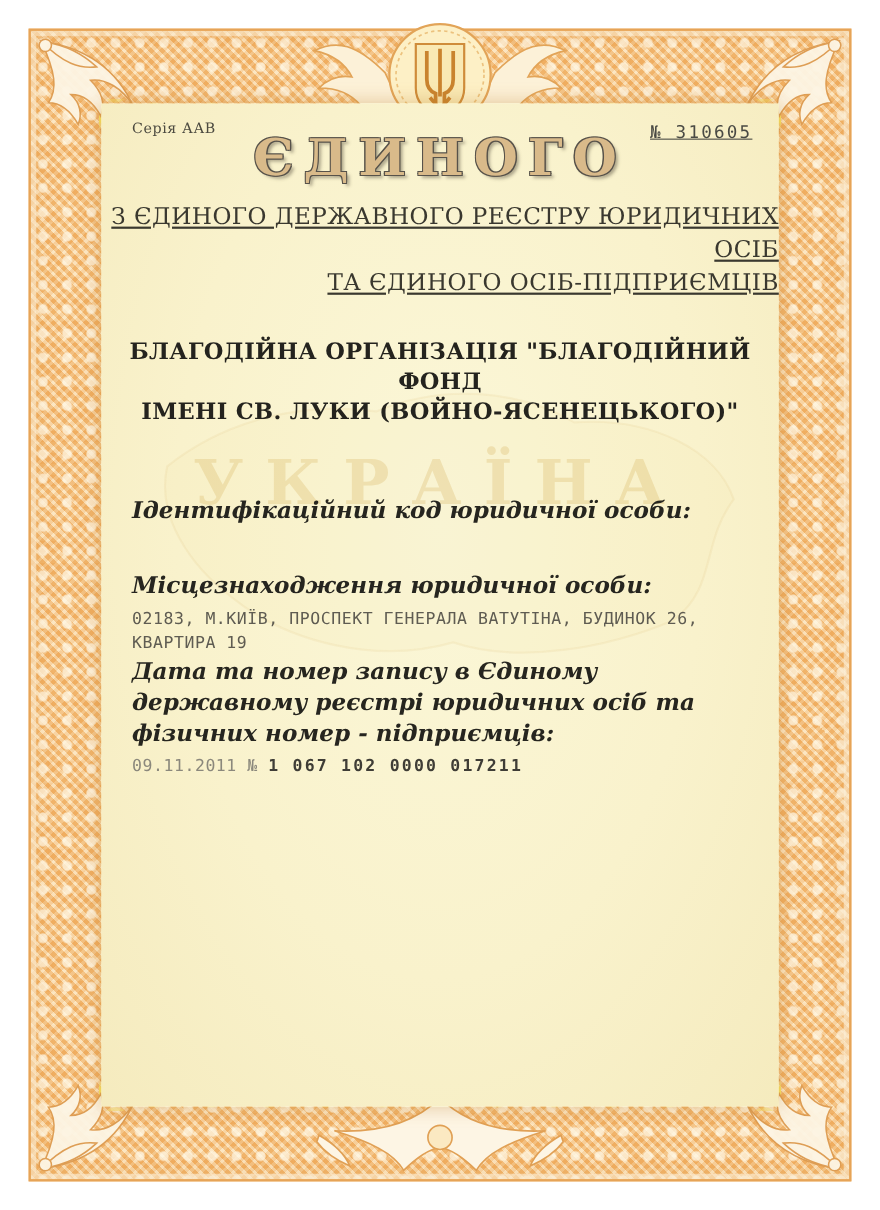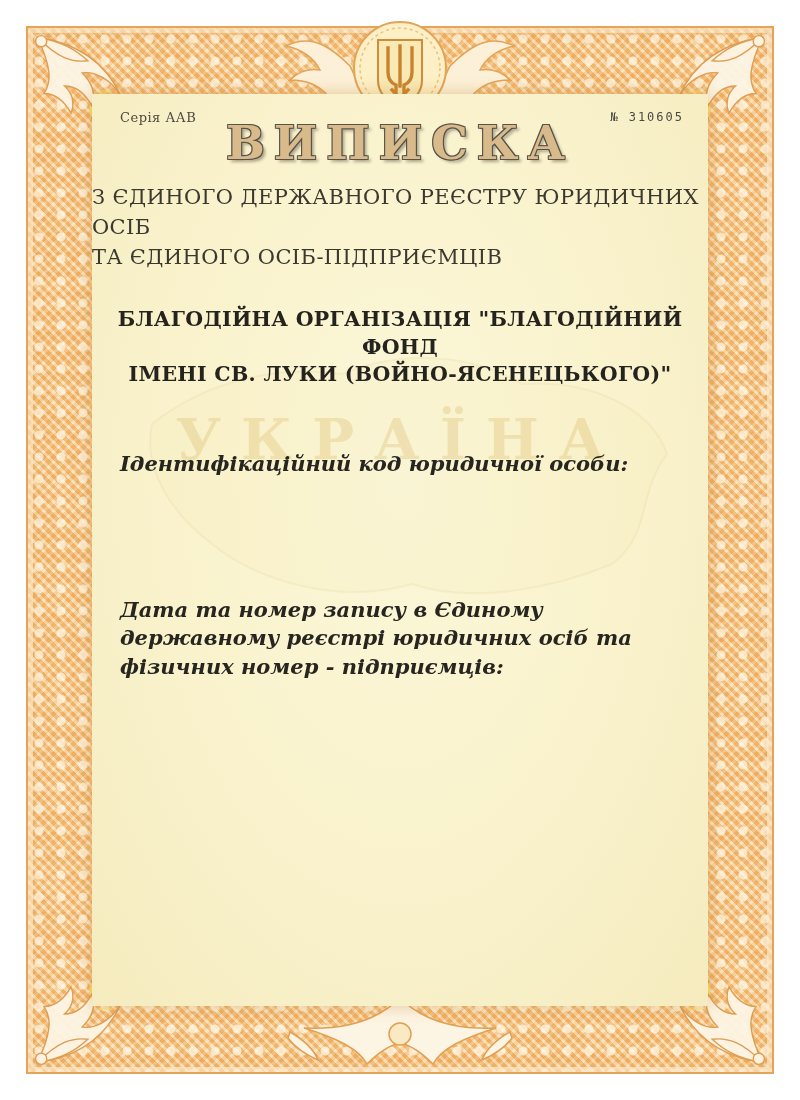--- a/index.html
+++ b/index.html
@@ -47,34 +47,34 @@
   .co-bl{left:30px;bottom:30px;transform:scaleY(-1);}
   .co-br{right:30px;bottom:30px;transform:scale(-1,-1);}
 
   .bottom-flourish{position:absolute;left:50%;bottom:28px;transform:translateX(-50%);}
 
   .emblem{position:absolute;left:50%;top:6px;transform:translateX(-50%);}
 
   
   .hdr{position:absolute;top:16px;left:28px;right:24px;display:flex;justify-content:space-between;align-items:flex-start;}
   .series{font-size:13px;color:#4c4a40;letter-spacing:.5px;}
-  .number{font-family:"DejaVu Sans Mono","Liberation Mono",monospace;font-size:12px;color:#4a4a44;letter-spacing:2px;}
+  .number{font-family:"DejaVu Sans Mono","Liberation Mono",monospace;font-size:16px;color:#4a4a44;letter-spacing:2px;text-decoration:underline;}
 
   .title{
     position:absolute;top:22px;left:0;right:0;text-align:center;
     font-weight:bold;font-size:46px;letter-spacing:9px;
     color:#d9ba8a;
     text-shadow:
       -1px -1px 0 #57524a, 1px -1px 0 #57524a, -1px 1px 0 #57524a, 1px 1px 0 #57524a,
       3px 3px 3px rgba(80,70,55,.45);
   }
 
   .subtitle{
-    position:absolute;top:89px;left:0;right:0;text-align:left;
-    font-size:21px;color:#3a382f;line-height:1.42;letter-spacing:.4px;
+    position:absolute;top:89px;left:0;right:0;text-align:right;
+    font-size:21px;color:#3a382f;line-height:1.42;letter-spacing:.4px;text-decoration:underline;
   }
 
   .company{
     position:absolute;top:212px;left:8px;right:8px;text-align:center;
     font-weight:bold;font-size:20.5px;color:#24231e;line-height:1.35;letter-spacing:.3px;
   }
 
   .watermark{
     position:absolute;top:312px;left:0;right:0;text-align:center;
     font-weight:bold;font-size:56px;letter-spacing:20px;
@@ -173,35 +173,40 @@
       <path d="M60,180 C110,140 180,120 250,130 C310,105 380,110 430,140 C500,135 560,165 575,210 C545,250 560,290 520,320 C460,345 380,360 320,340 C250,360 170,340 120,300 C80,270 50,225 60,180 Z" fill="rgba(220,180,90,.06)" stroke="rgba(200,150,60,.14)" stroke-width="2"></path>
     </svg>
 
     <div class="watermark">УКРАЇНА</div>
 
     <div class="hdr">
       <span class="series">Серія ААВ</span>
       <span class="number">№ 310605</span>
     </div>
 
-    <div class="title">ВИПИСКА</div>
+    <div class="title">ЄДИНОГО</div>
 
     <div class="subtitle">
       <div>З ЄДИНОГО ДЕРЖАВНОГО РЕЄСТРУ ЮРИДИЧНИХ ОСІБ</div>
       <div>ТА ЄДИНОГО ОСІБ-ПІДПРИЄМЦІВ</div>
     </div>
 
     <div class="company">
       <div>БЛАГОДІЙНА ОРГАНІЗАЦІЯ "БЛАГОДІЙНИЙ ФОНД</div>
       <div>ІМЕНІ СВ. ЛУКИ (ВОЙНО-ЯСЕНЕЦЬКОГО)"</div>
     </div>
 
     <div class="field f-code">
       <div class="field-label">Ідентифікаційний код юридичної особи:</div>
     </div>
 
+    <div class="field f-addr">
+      <div class="field-label">Місцезнаходження юридичної особи:</div>
+      <div class="field-value">02183, М.КИЇВ, ПРОСПЕКТ ГЕНЕРАЛА ВАТУТІНА, БУДИНОК 26, КВАРТИРА 19</div>
+    </div>
 
     <div class="field f-rec">
       <div class="field-label">Дата та номер запису в Єдиному державному реєстрі юридичних осіб та фізичних номер - підприємців:</div>
+      <div class="field-value"><span class="rec-date">09.11.2011 № </span><span class="rec-num">1 067 102 0000 017211</span></div>
     </div>
 
   </div>
 </div>
 
 </body></html>

